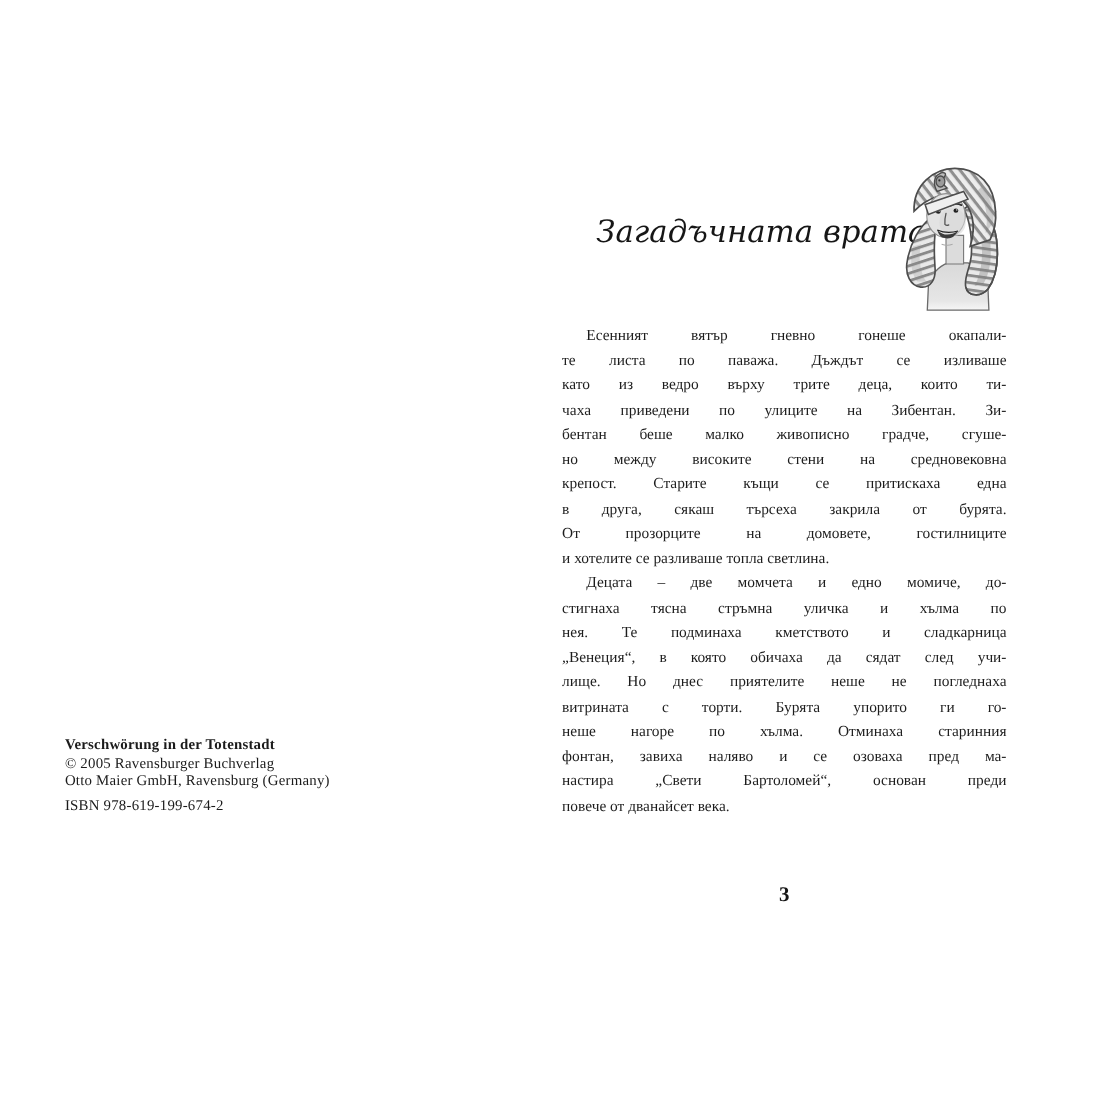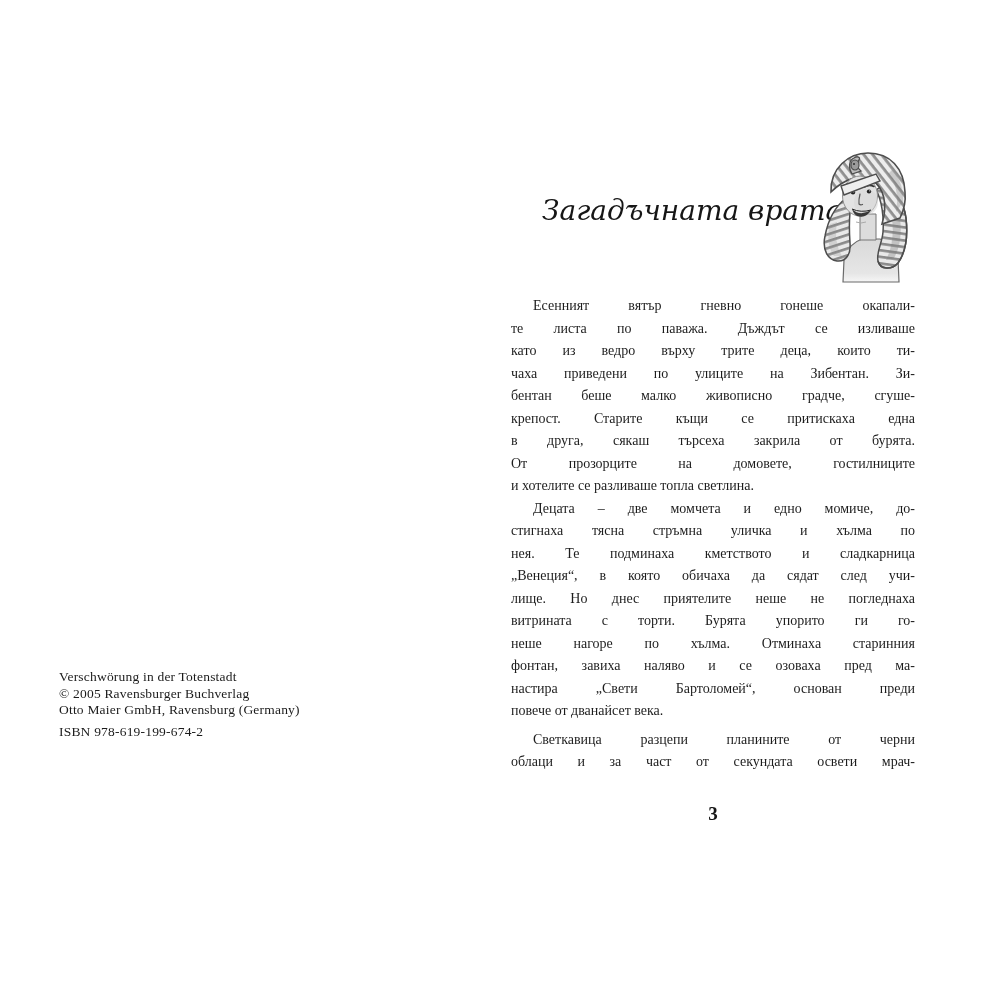--- a/index.html
+++ b/index.html
@@ -16,21 +16,21 @@
   .colophon {
     position: absolute;
     left: 59px; top: 669px;
     font-size: 13.5px;
     line-height: 16.5px;
     color: #1b1b1b;
     letter-spacing: 0.2px;
   }
   .colophon .group { margin-bottom: 5px; }
   .colophon .cline { white-space: nowrap; }
-  .colophon .cline.bold { font-weight: normal; }
+  .colophon .cline.bold { font-weight: bold; }
 
   
   .chapter-title {
     position: absolute;
     left: 542px; top: 194px;
     margin: 0;
     font-family: "DejaVu Serif", serif;
     font-style: italic;
     font-weight: normal;
     font-size: 28px;
@@ -161,38 +161,35 @@
       </svg>
     </div>
 
     <div class="body-text" id="body-text">
         <div class="para">
           <div class="line indent">Есенният вятър гневно гонеше окапали-</div>
           <div class="line">те листа по паважа. Дъждът се изливаше</div>
           <div class="line">като из ведро върху трите деца, които ти-</div>
           <div class="line">чаха приведени по улиците на Зибентан. Зи-</div>
           <div class="line">бентан беше малко живописно градче, сгуше-</div>
+          <div class="line">но между високите стени на средновековна</div>
           <div class="line">крепост. Старите къщи се притискаха една</div>
           <div class="line">в друга, сякаш търсеха закрила от бурята.</div>
           <div class="line">От прозорците на домовете, гостилниците</div>
           <div class="line natural">и хотелите се разливаше топла светлина.</div>
         </div>
         <div class="para">
           <div class="line indent">Децата – две момчета и едно момиче, до-</div>
           <div class="line">стигнаха тясна стръмна уличка и хълма по</div>
           <div class="line">нея. Те подминаха кметството и сладкарница</div>
           <div class="line">„Венеция“, в която обичаха да сядат след учи-</div>
           <div class="line">лище. Но днес приятелите неше не погледнаха</div>
           <div class="line">витрината с торти. Бурята упорито ги го-</div>
           <div class="line">неше нагоре по хълма. Отминаха старинния</div>
           <div class="line">фонтан, завиха наляво и се озоваха пред ма-</div>
           <div class="line">настира „Свети Бартоломей“, основан преди</div>
           <div class="line natural">повече от дванайсет века.</div>
         </div>
-        <div class="para spaced">
-          <div class="line indent">Светкавица разцепи планините от черни</div>
-          <div class="line">облаци и за част от секундата освети мрач-</div>
-        </div>
       </div>
 
     <div class="page-number">3</div>
   </div>
 </div>
 
 </body></html>

